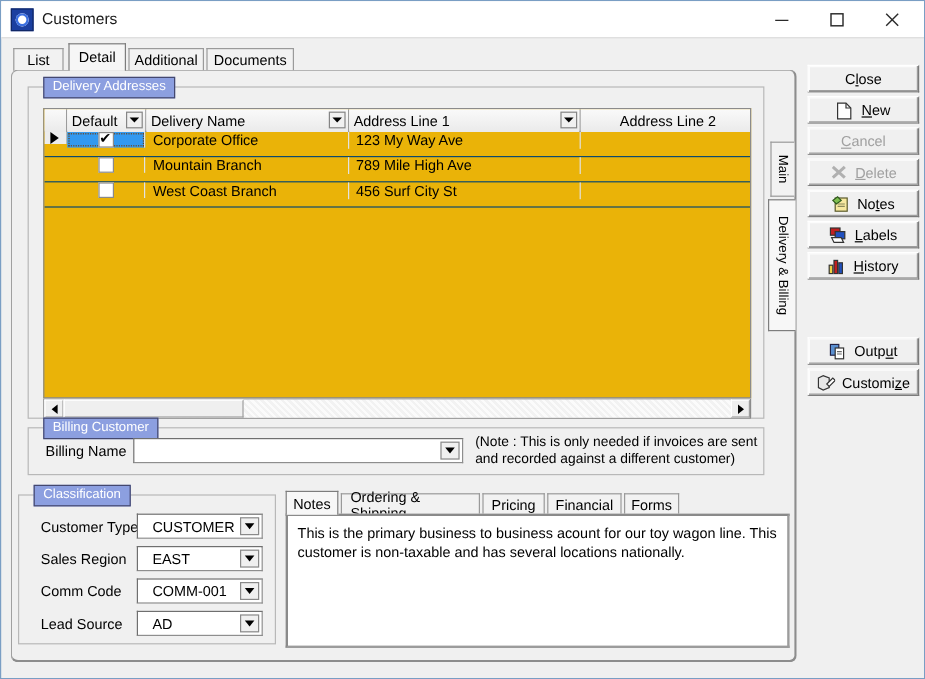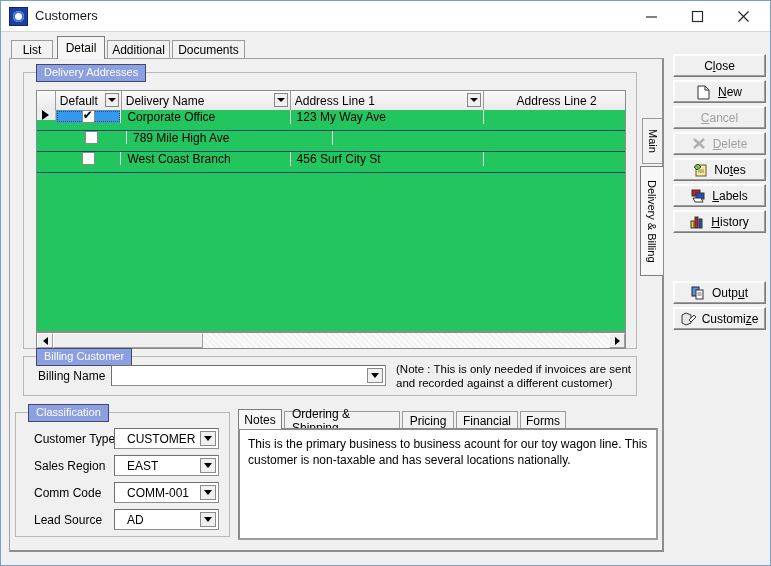--- a/index.html
+++ b/index.html
@@ -72,20 +72,21 @@
     font-size: 12px;
   }
   
   .mainpanel {
     position: absolute; left: 8px; top: 57px; width: 655px; height: 494px;
     background: #f0f0f0;
     border-top: 1px solid #a0a0a0;
     border-left: 1px solid #a0a0a0;
     border-right: 2px solid #8d8d8d;
     border-bottom: 2px solid #8d8d8d;
+    border-radius: 6px;
   }
   
   .group {
     position: absolute;
     border: 1px solid #b8b8b8;
     background: #f0f0f0;
   }
   .group-label {
     position: absolute; top: -9px; left: 12px;
     background: #8c9fe0;
@@ -96,21 +97,21 @@
     line-height: 13px;
     white-space: nowrap;
   }
   #grp-delivery { left: 13px; top: 13px; width: 614px; height: 277px; }
   #grp-billing  { left: 13px; top: 297px; width: 614px; height: 40px; }
   #grp-classification { left: 5px; top: 353px; width: 215px; height: 125px; }
 
   
   .gridwrap {
     position: absolute; left: 12px; top: 17px; width: 590px; height: 242px;
-    background: #22c55e;
+    background: #eab308;
     border: 1px solid #8b8b8b;
     overflow: hidden;
   }
   .grid-header { display: flex; height: 19px; background: #f0f0f0; border-bottom: 1px solid #6e6e6e; }
   .gh {
     position: relative;
     border-right: 1px solid #9b9b9b;
     background: linear-gradient(#fafafa, #eaeaea);
     display: flex; align-items: center;
     font-size: 12px; color: #000;
@@ -316,20 +317,21 @@
           <div class="c-name">Corporate Office</div>
           <div class="c-a1">123 My Way Ave</div>
           <div class="c-a2"></div>
         </div>
 
         <div class="grow">
           <div class="c-sel"></div>
           <div class="c-def">
               <span class="cbx"></span>
             </div>
+          <div class="c-name">Mountain Branch</div>
           <div class="c-a1">789 Mile High Ave</div>
           <div class="c-a2"></div>
         </div>
 
         <div class="grow">
           <div class="c-sel"></div>
           <div class="c-def">
               <span class="cbx"></span>
             </div>
           <div class="c-name">West Coast Branch</div>

